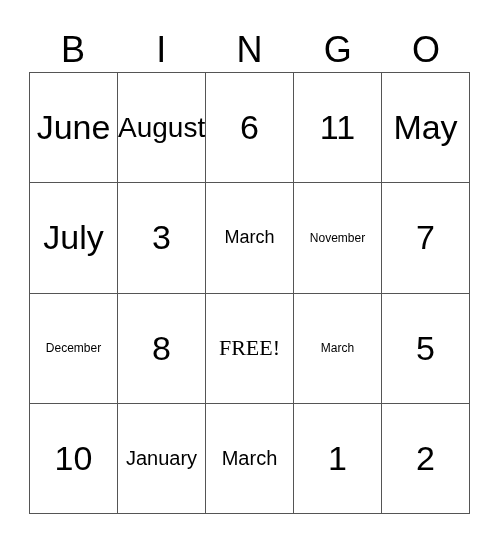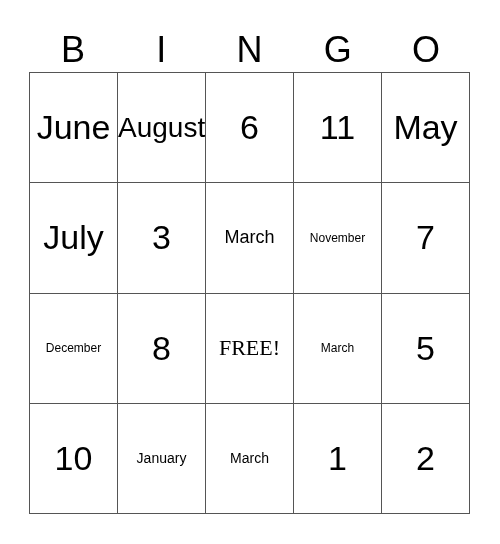--- a/index.html
+++ b/index.html
@@ -5,21 +5,21 @@
   html,body{margin:0;padding:0;background:#fff;}
   body{width:500px;height:544px;position:relative;overflow:hidden;font-family:"Liberation Sans",sans-serif;color:#000;}
   .header{position:absolute;left:29px;top:28px;width:441px;height:44px;display:flex;}
   .header span{flex:1;text-align:center;font-size:36px;line-height:44px;}
   .grid{position:absolute;left:29px;top:72px;width:441px;height:442px;border-collapse:collapse;table-layout:fixed;}
   .grid td{border:1.5px solid #555;text-align:center;vertical-align:middle;padding:0;height:87px;width:86px;white-space:nowrap;overflow:hidden;}
   .s34{font-size:34px;}
   .s26{font-size:18px;}
   .s22{font-size:22px;font-family:Liberation Serif, serif;}
   .s20{font-size:28px;}
-  .s18{font-size:14px;margin-top:19px;}
+  .s18{font-size:20px;margin-top:19px;}
   .s15{font-size:12px;}
 </style>
 </head>
 <body>
 
 <div class="header">
   <span>B</span>
   <span>I</span>
   <span>N</span>
   <span>G</span>

